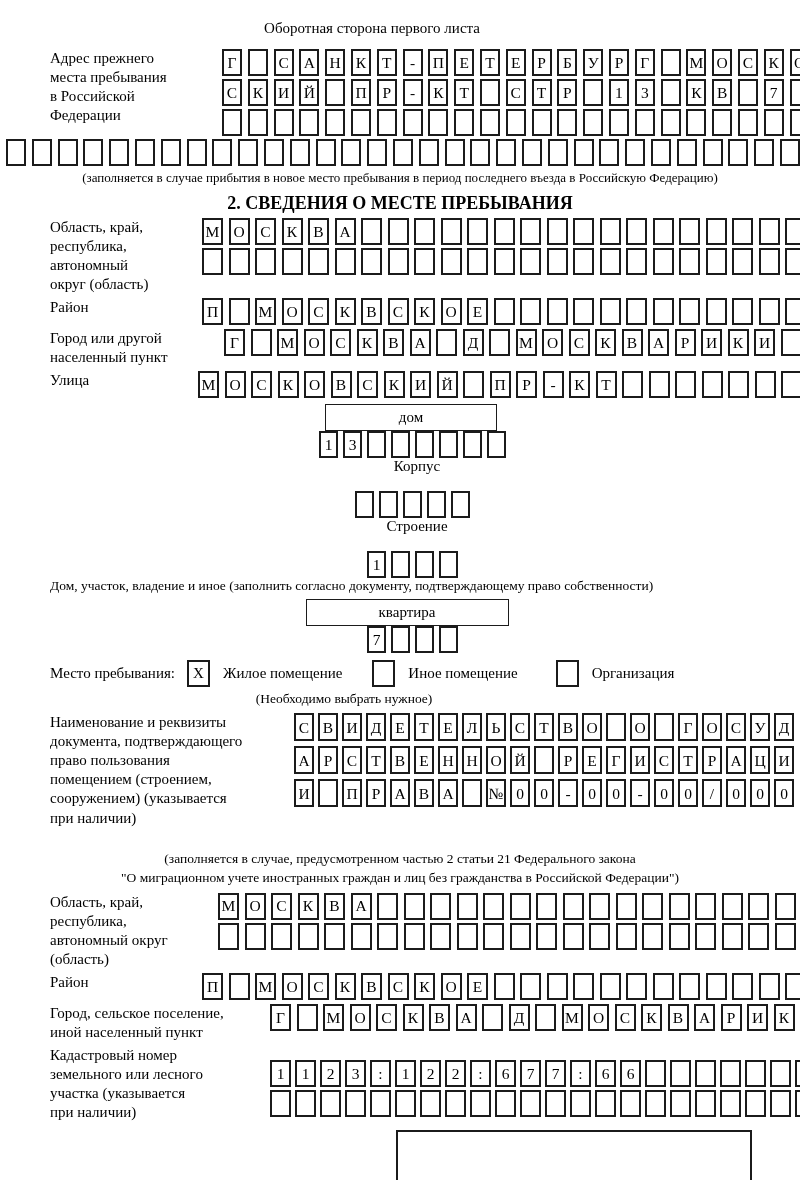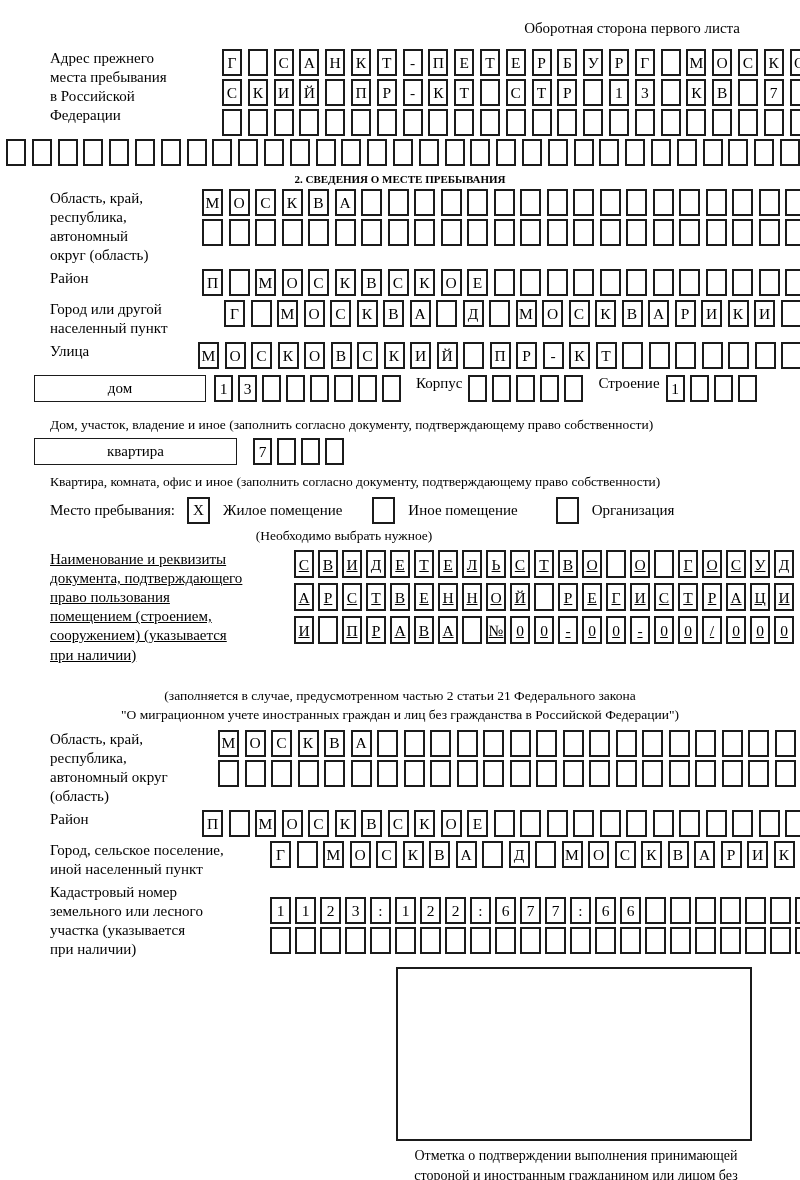--- a/index.html
+++ b/index.html
@@ -1,18 +1,18 @@
 <!DOCTYPE html>
 <html><head>
 <meta charset="utf-8">
 <style>
   html,body{margin:0;padding:0;background:#fff;color:#000;}
   body{font-family:"Liberation Serif","DejaVu Serif",serif;}
   .page{position:relative;width:800px;height:1180px;box-sizing:border-box;overflow:hidden;padding:0 4px;}
-  .header-note{padding:20px 56px 0 0;text-align:right;font-size:15px;}
+  .header-note{padding:20px 56px 0 0;text-align:center;font-size:15px;}
 
   
   .cells{display:flex;}
   .cells + .cells{margin-top:3px;}
   .cell{box-sizing:border-box;flex:none;display:flex;align-items:center;justify-content:center;
         width:20px;height:27px;border:2px solid #1b1b1b;margin-right:5.8px;
         font-size:15.5px;line-height:1;}
   .m .cell{width:21px;margin-right:5.5px;}
   .l .cell{width:20px;margin-right:4px;}
   .k .cell{width:21px;margin-right:4px;}
@@ -24,33 +24,33 @@
   .lab.n108{width:108px;}
   .lab.n130{width:130px;}
   .lab.n124{width:124px;}
   .lab.n104{width:104px;}
   .lab.n176{width:176px;}
   .lab.doc{width:200px;}
   .cellrows{flex:none;}
 
   .fullrow{padding-left:2px;margin-top:3px;}
   .caption{font-size:13px;text-align:center;margin-top:4px;}
-  .h2{font-size:11px;font-weight:bold;text-align:center;margin-top:7px;}
+  .h2{font-size:18px;font-weight:bold;text-align:center;margin-top:7px;}
   .h3{font-size:15.5px;font-weight:bold;text-align:center;margin-top:10px;}
   .subtitle{font-size:13.5px;text-align:center;white-space:pre-line;margin-top:21px;line-height:1.45;}
 
   
-  .hrow{display:flex;padding-left:30px;margin-top:6px;font-size:15px;}
+  .hrow{display:flex;align-items:center;padding-left:30px;margin-top:6px;font-size:15px;flex-direction:column;}
   .wbox{box-sizing:border-box;flex:none;display:flex;align-items:center;justify-content:center;
         border:1.5px solid #1b1b1b;height:27px;font-size:15px;}
   .wbox.dom{width:172px;margin-right:8px;}
   .wbox.kv{width:203px;margin-right:16px;}
   .hrow .cells .cell{width:19px;margin-right:5px;}
   .hlbl{margin:0 6px 16px 10px;font-family:Liberation Serif, serif;}
-  .smallcap{font-size:13.5px;padding-left:46px;margin-top:9px;}
+  .smallcap{font-size:13.5px;padding-left:46px;margin-top:0;}
 
   
   .stayrow{display:flex;align-items:center;padding-left:46px;margin-top:7px;font-size:15px;}
   .chk{box-sizing:border-box;flex:none;width:23px;height:27px;border:2px solid #1b1b1b;
        display:flex;align-items:center;justify-content:center;font-size:15px;}
   .chk.c1{margin-left:12px;}
   .chk.c2{margin-left:30px;}
   .chk.c3{margin-left:38px;}
   .optlbl{margin-left:13px;}
   .staynote{width:680px;text-align:center;font-size:13.5px;margin-top:4px;}
@@ -183,20 +183,21 @@
       <span class="cell"></span>
       <span class="cell"></span>
       <span class="cell"></span>
       <span class="cell"></span>
       <span class="cell"></span>
       <span class="cell"></span>
       <span class="cell"></span>
       <span class="cell"></span>
       <span class="cell"></span>
     </div>
+  <div class="caption">(заполняется в случае прибытия в новое место пребывания в период последнего въезда в Российскую Федерацию)</div>
 
   <div class="h2">2. СВЕДЕНИЯ О МЕСТЕ ПРЕБЫВАНИЯ</div>
 
   <div class="frow">
     <div class="lab n108">Область, край,
 республика,
 автономный
 округ (область)</div>
     <div class="cellrows">
       <div class="cells m">
@@ -377,34 +378,33 @@
 
   <div class="hrow" style="margin-top:5px;">
     <div class="wbox kv">квартира</div>
     <div class="cells m">
         <span class="cell">7</span>
         <span class="cell"></span>
         <span class="cell"></span>
         <span class="cell"></span>
       </div>
   </div>
-  <div class="smallcap">Квартира, комната, офис и иное (заполнить согласно документу, подтверждающему право собственности)</div>
 
   <div class="stayrow">
     <span>Место пребывания:</span>
     <span class="chk c1">X</span>
     <span class="optlbl">Жилое помещение</span>
     <span class="chk c2"></span>
     <span class="optlbl">Иное помещение</span>
     <span class="chk c3"></span>
     <span class="optlbl">Организация</span>
   </div>
   <div class="staynote">(Необходимо выбрать нужное)</div>
 
-  <div class="frow" style="margin-top:6px;text-decoration:underline;">
+  <div class="frow" style="margin-top:6px;">
     <div class="lab doc">Наименование и реквизиты
 документа, подтверждающего
 право пользования
 помещением (строением,
 сооружением) (указывается
 при наличии)</div>
     <div class="cellrows doccells">
       <div class="cells l">
           <span class="cell">С</span>
           <span class="cell">В</span>

